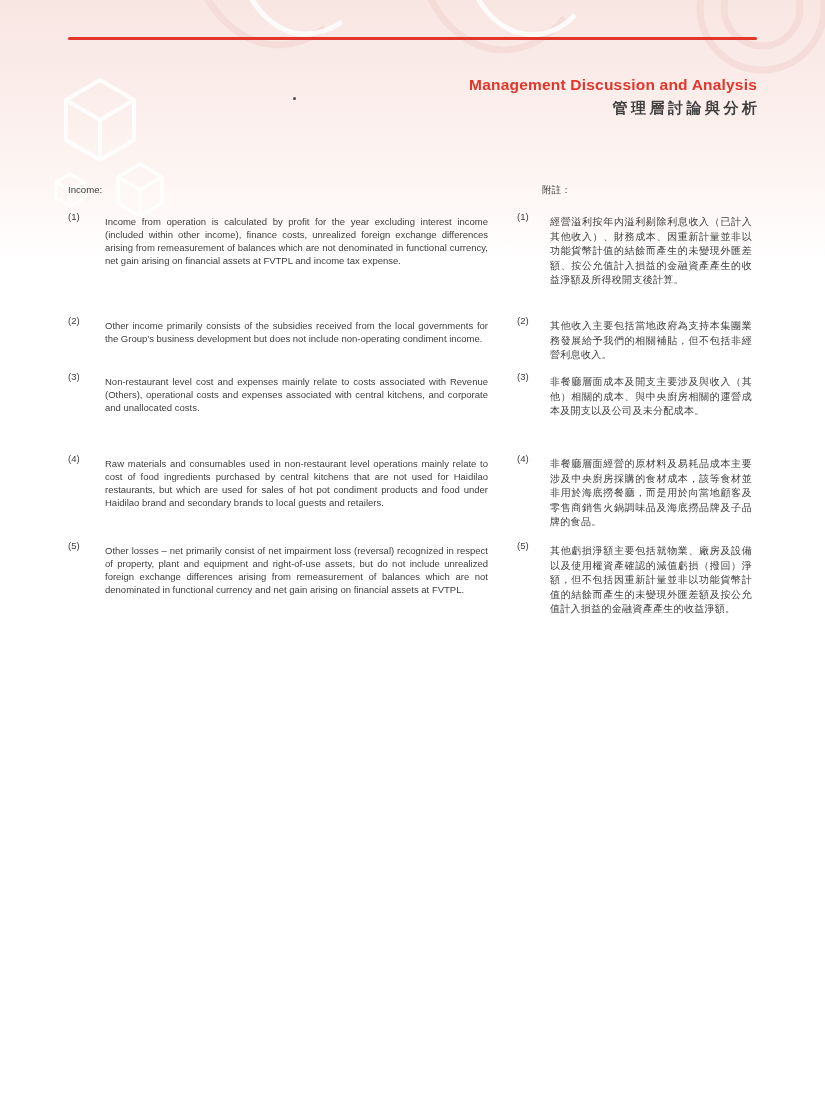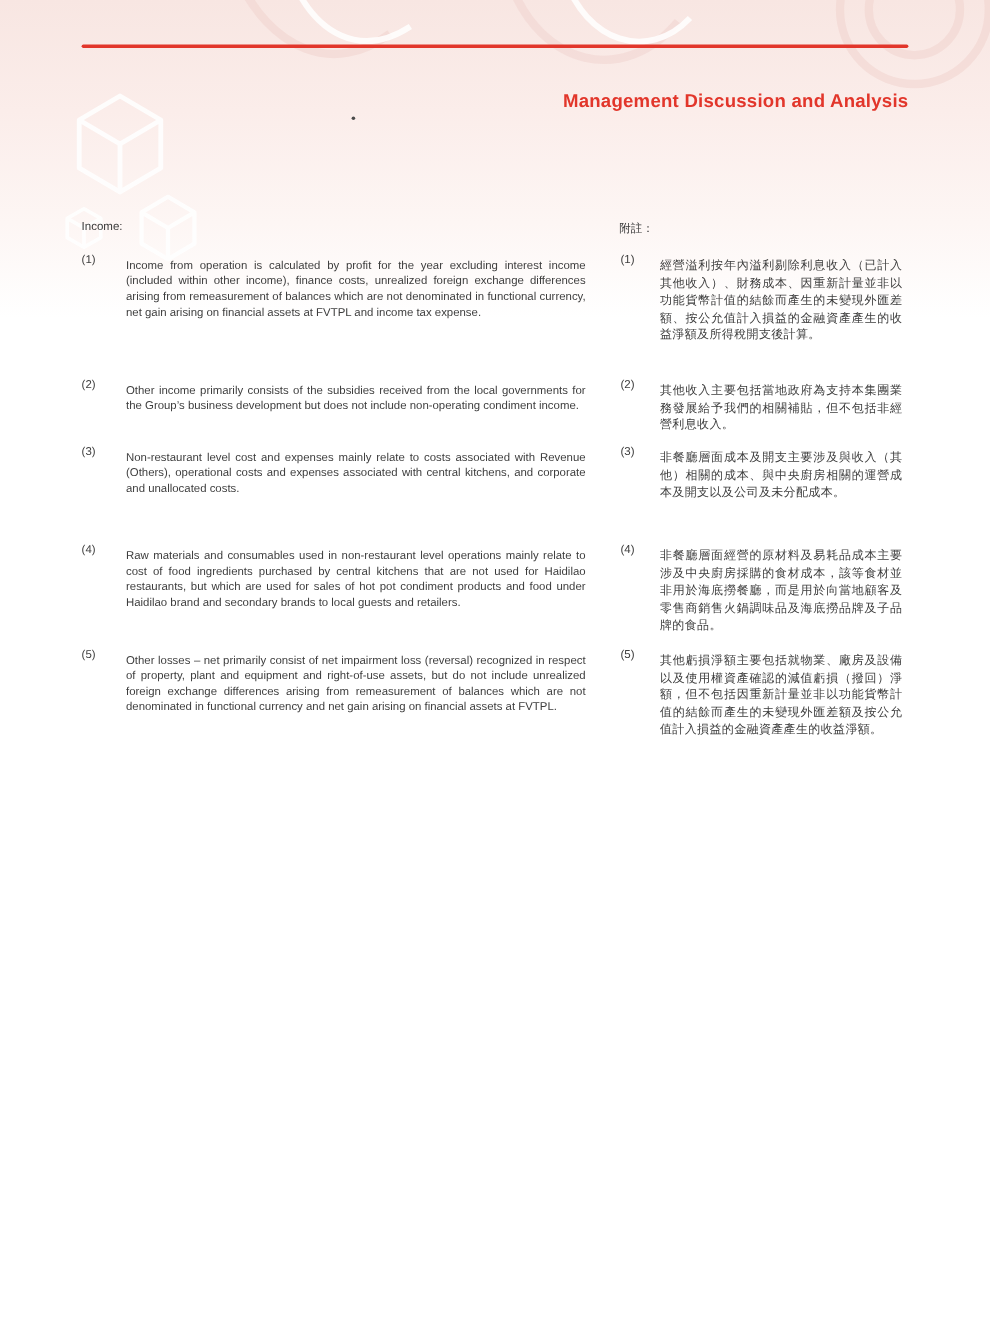--- a/index.html
+++ b/index.html
@@ -27,21 +27,21 @@
     text-align:right; color:#e2362b; font-weight:bold; font-size:15.5px;
     letter-spacing:0.2px;
   }
   .page-subtitle {
     position:absolute; right:68px; top:99px; width:500px;
     text-align:right; color:#3f3f3f; font-weight:bold; font-size:15px;
     letter-spacing:3.5px; margin-right:-3.5px;
   }
   .col-headings { position:absolute; left:68px; top:184px; width:689px; height:14px; }
   .heading-en { position:absolute; left:0; top:0; font-size:9.6px; color:#3b3b3b; }
-  .heading-zh { position:absolute; left:448px; top:0; font-size:9.6px; color:#3b3b3b; }
+  .heading-zh { position:absolute; left:474px; top:0; font-size:9.6px; color:#3b3b3b; }
   .note-row { position:absolute; left:68px; width:689px; height:0; }
   .row-1 { top:210px; } .row-2 { top:314px; } .row-3 { top:370px; }
   .row-4 { top:452px; } .row-5 { top:539px; }
   .cell-en { position:absolute; left:0; top:0; width:425px; }
   .cell-zh { position:absolute; left:449px; top:0; width:240px; }
   .num {
     position:absolute; left:0; top:0; font-size:9.5px; color:#3d3d3d;
     line-height:13px;
   }
   .cell-zh .num { line-height:14.6px; font-size:9.6px; }
@@ -99,20 +99,21 @@
       <path d="M70,174 L84,182 L84,198 L70,206 L56,198 L56,182 Z"></path>
       <path d="M56,182 L70,190 L84,182"></path>
       <path d="M70,190 L70,206"></path>
     </g>
   </svg>
 
   <div class="top-rule"></div>
   <div class="deco-dot"></div>
 
   <div class="page-title">Management Discussion and Analysis</div>
+  <div class="page-subtitle">管理層討論與分析</div>
 
   <div class="col-headings">
     <span class="heading-en">Income:</span>
     <span class="heading-zh">附註：</span>
   </div>
 
   <div class="note-row row-1">
     <div class="cell-en">
       <span class="num">(1)</span>
       <p class="txt">Income from operation is calculated by profit for the year excluding interest income (included within other income), finance costs, unrealized foreign exchange differences arising from remeasurement of balances which are not denominated in functional currency, net gain arising on financial assets at FVTPL and income tax expense.</p>

